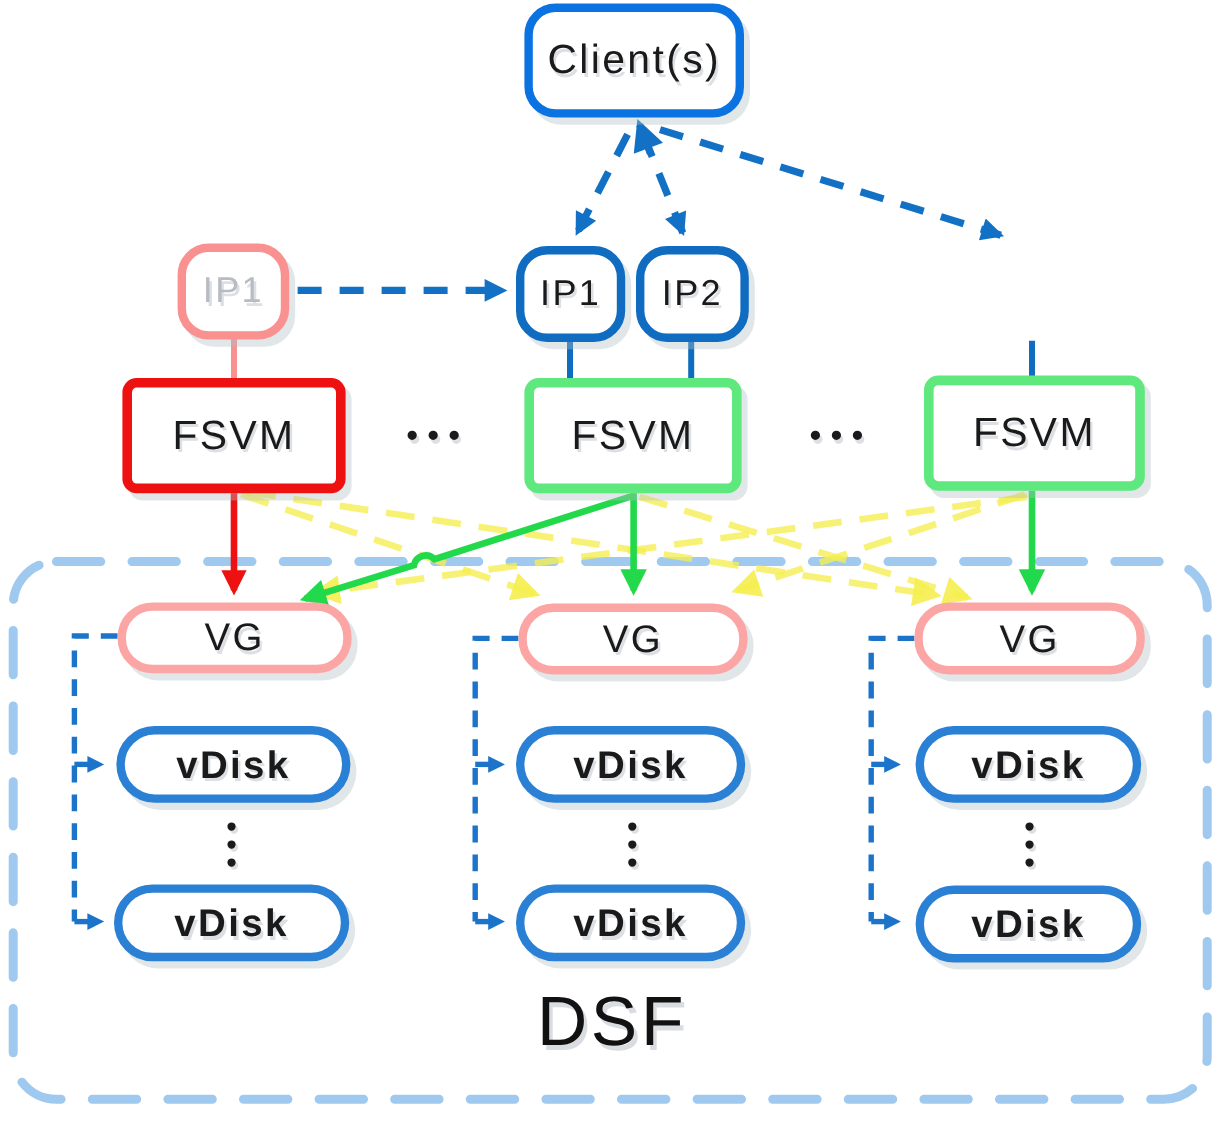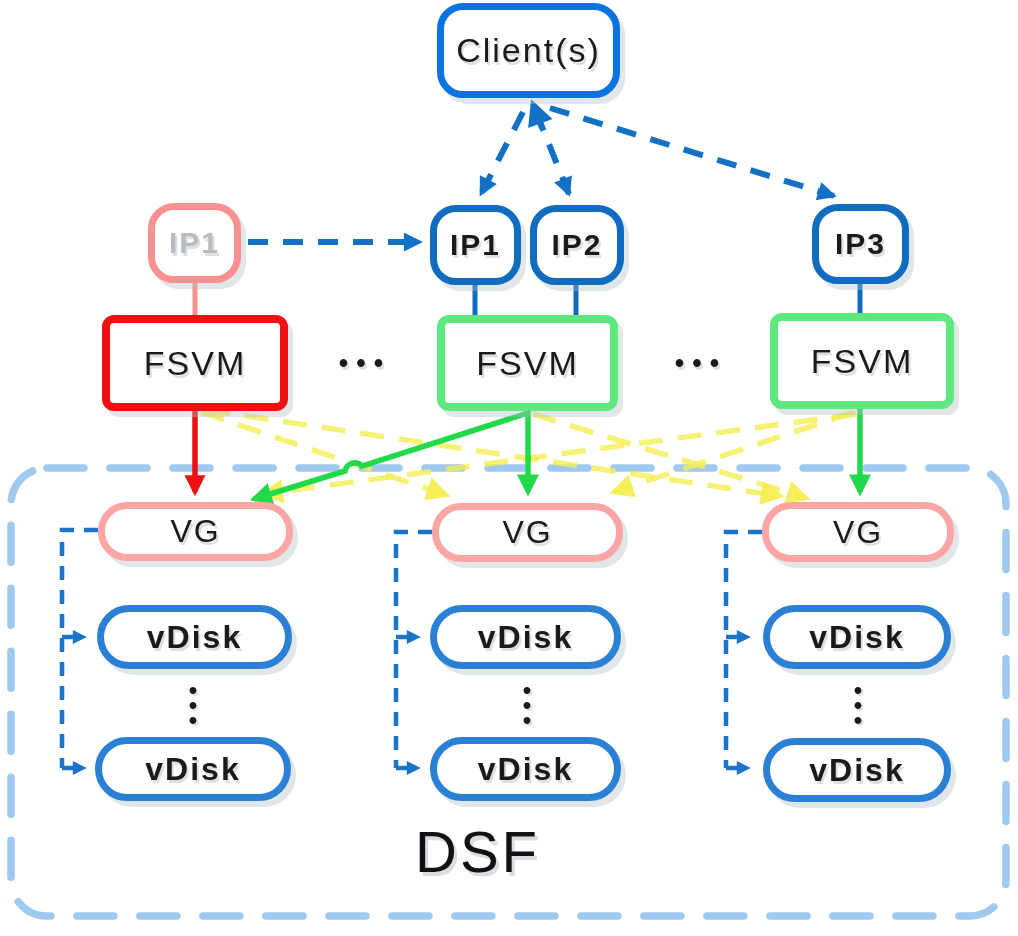--- a/index.html
+++ b/index.html
@@ -9,21 +9,21 @@
   }
   #wires{position:absolute;left:0;top:0;z-index:1;}
   .box{
     position:absolute;box-sizing:border-box;background:#ffffff;
     display:flex;align-items:center;justify-content:center;
     z-index:2;letter-spacing:2px;
     text-shadow:2px 3px 0 rgba(130,140,155,0.28);
     box-shadow:5px 6px 0 rgba(176,188,198,0.38);
   }
   .client{left:437px;top:3px;width:183px;height:95px;border:7px solid #0b72e2;border-radius:26px;font-size:34px;}
-  .ip{border:7px solid #0f6cc0;border-radius:26px;font-size:30px;font-weight:bold;}
+  .ip{border:7px solid #0f6cc0;border-radius:26px;font-size:30px;}
   .ip-failed{left:148px;top:203px;width:93px;height:80px;border-color:#f8918f;color:#b8bcc2;}
   .ip-1{left:430px;top:205px;width:91px;height:80px;}
   .ip-2{left:530px;top:205px;width:94px;height:80px;text-align:right;}
   .ip-3{left:812px;top:204px;width:97px;height:80px;}
   .fsvm{border:8px solid #5ee87d;border-radius:12px;font-size:34px;}
   .fsvm-1{left:102px;top:315px;width:186px;height:96px;border-color:#ee1111;}
   .fsvm-2{left:437px;top:315px;width:181px;height:96px;}
   .fsvm-3{left:770px;top:313px;width:184px;height:96px;}
   .vg{border:7px solid #fca5a5;border-radius:29px;font-size:32px;}
   .vg-1{left:98px;top:502px;width:195px;height:59px;}
@@ -45,21 +45,21 @@
   .hdots-2{left:664px;top:348px;}
   .vdots{
     position:absolute;z-index:2;width:40px;text-align:center;white-space:pre;
     font-size:24px;line-height:15px;font-weight:bold;
     text-shadow:2px 2px 0 rgba(130,140,155,0.28);
   }
   .vdots-1{left:173px;top:682px;}
   .vdots-2{left:507px;top:682px;}
   .vdots-3{left:838px;top:682px;}
   .dsf-label{
-    position:absolute;left:415px;top:818px;width:190px;z-index:2;text-align:left;
+    position:absolute;left:415px;top:818px;width:190px;z-index:2;text-align:center;
     font-size:58px;letter-spacing:3px;color:#111;
     text-shadow:3px 4px 0 rgba(130,140,155,0.3);
   }
 </style>
 </head>
 <body>
 
 <div id="stage">
 
   <svg id="wires" width="1018" height="936" viewBox="0 0 1018 936">
@@ -122,21 +122,20 @@
       <path d="M 726,637 L 748,637" marker-end="url(#m-blue-sm)"></path>
       <path d="M 726,768 L 748,768" marker-end="url(#m-blue-sm)"></path>
     </g>
   </svg>
 
   <div class="box client">Client(s)</div>
 
   <div class="box ip ip-failed">IP1</div>
   <div class="box ip ip-1">IP1</div>
   <div class="box ip ip-2">IP2</div>
-  <div class="box ip ip-3">IP3</div>
 
   <div class="box fsvm fsvm-1">FSVM</div>
   <div class="hdots hdots-1">•••</div>
   <div class="box fsvm fsvm-2">FSVM</div>
   <div class="hdots hdots-2">•••</div>
   <div class="box fsvm fsvm-3">FSVM</div>
 
   <div class="box vg vg-1">VG</div>
   <div class="box vg vg-2">VG</div>
   <div class="box vg vg-3">VG</div>

